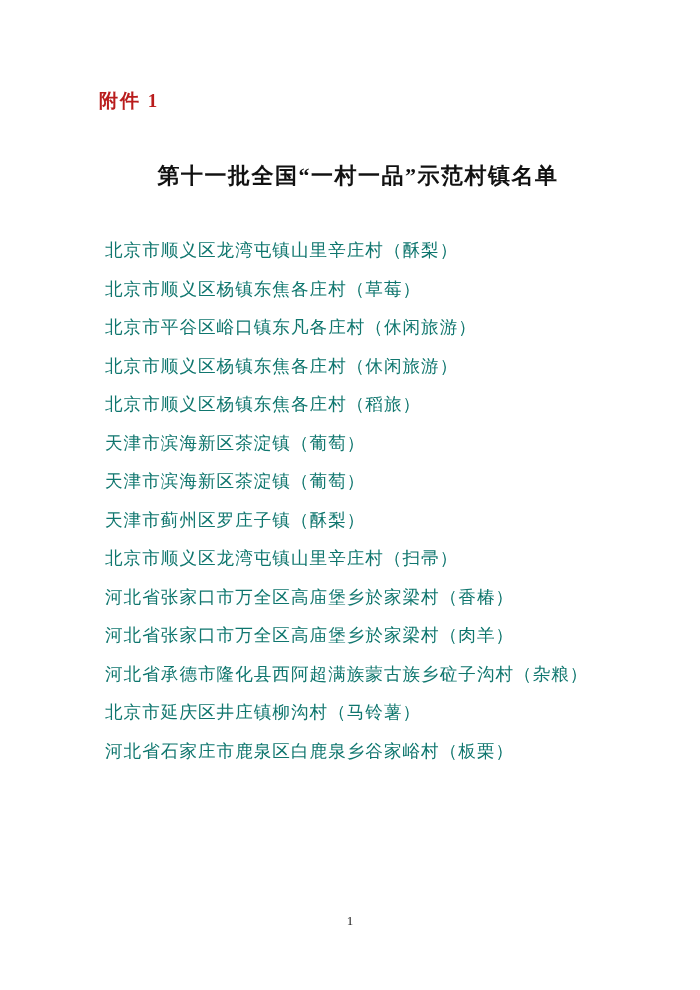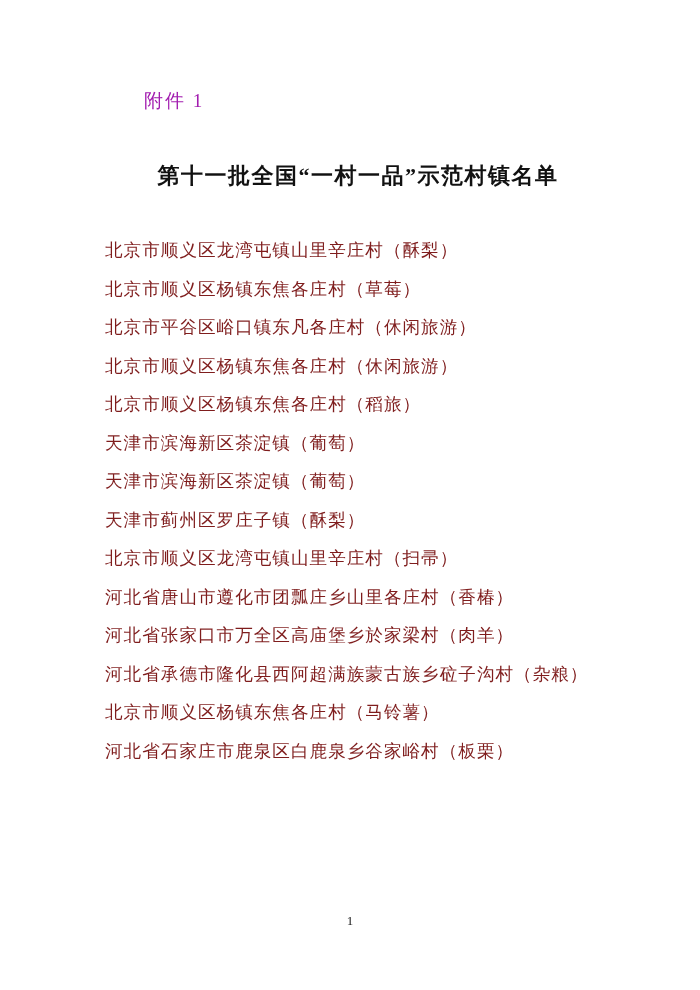--- a/index.html
+++ b/index.html
@@ -16,25 +16,24 @@
     position: absolute;
     left: 0; top: 0;
     width: 700px; height: 990px;
     background: #ffffff;
   }
   .attachment-label {
     position: absolute;
     left: 99px;
     top: 88px;
     font-size: 19px;
-    font-weight: normal;
+    font-weight: bold;
     letter-spacing: 2px;
-    color: #a21caf;
+    color: #b91c1c;
     white-space: pre;
-    margin-left: 45px;
   }
   .doc-title {
     position: absolute;
     left: 0;
     top: 161px;
     width: 700px;
     text-align: center;
     transform: translateX(8px);
     font-size: 22px;
     font-weight: bold;
@@ -46,21 +45,21 @@
     left: 105px;
     top: 231px;
     width: 560px;
   }
   .list-item {
     display: block;
     height: 38.5px;
     line-height: 38.5px;
     font-size: 17.6px;
     letter-spacing: 1px;
-    color: #7f1d1d;
+    color: #0f766e;
     white-space: nowrap;
   }
   .page-number {
     position: absolute;
     left: 0;
     top: 913px;
     width: 700px;
     text-align: center;
     font-size: 13px;
     color: #222222;
@@ -78,22 +77,22 @@
   <div class="village-list">
     <div class="list-item">北京市顺义区龙湾屯镇山里辛庄村（酥梨）</div>
     <div class="list-item">北京市顺义区杨镇东焦各庄村（草莓）</div>
     <div class="list-item">北京市平谷区峪口镇东凡各庄村（休闲旅游）</div>
     <div class="list-item">北京市顺义区杨镇东焦各庄村（休闲旅游）</div>
     <div class="list-item">北京市顺义区杨镇东焦各庄村（稻旅）</div>
     <div class="list-item">天津市滨海新区茶淀镇（葡萄）</div>
     <div class="list-item">天津市滨海新区茶淀镇（葡萄）</div>
     <div class="list-item">天津市蓟州区罗庄子镇（酥梨）</div>
     <div class="list-item">北京市顺义区龙湾屯镇山里辛庄村（扫帚）</div>
-    <div class="list-item">河北省唐山市遵化市团瓢庄乡山里各庄村（香椿）</div>
+    <div class="list-item">河北省张家口市万全区高庙堡乡於家梁村（香椿）</div>
     <div class="list-item">河北省张家口市万全区高庙堡乡於家梁村（肉羊）</div>
     <div class="list-item">河北省承德市隆化县西阿超满族蒙古族乡砬子沟村（杂粮）</div>
-    <div class="list-item">北京市顺义区杨镇东焦各庄村（马铃薯）</div>
+    <div class="list-item">北京市延庆区井庄镇柳沟村（马铃薯）</div>
     <div class="list-item">河北省石家庄市鹿泉区白鹿泉乡谷家峪村（板栗）</div>
   </div>
 
   <div class="page-number">1</div>
 
 </div>
 
 </body></html>

